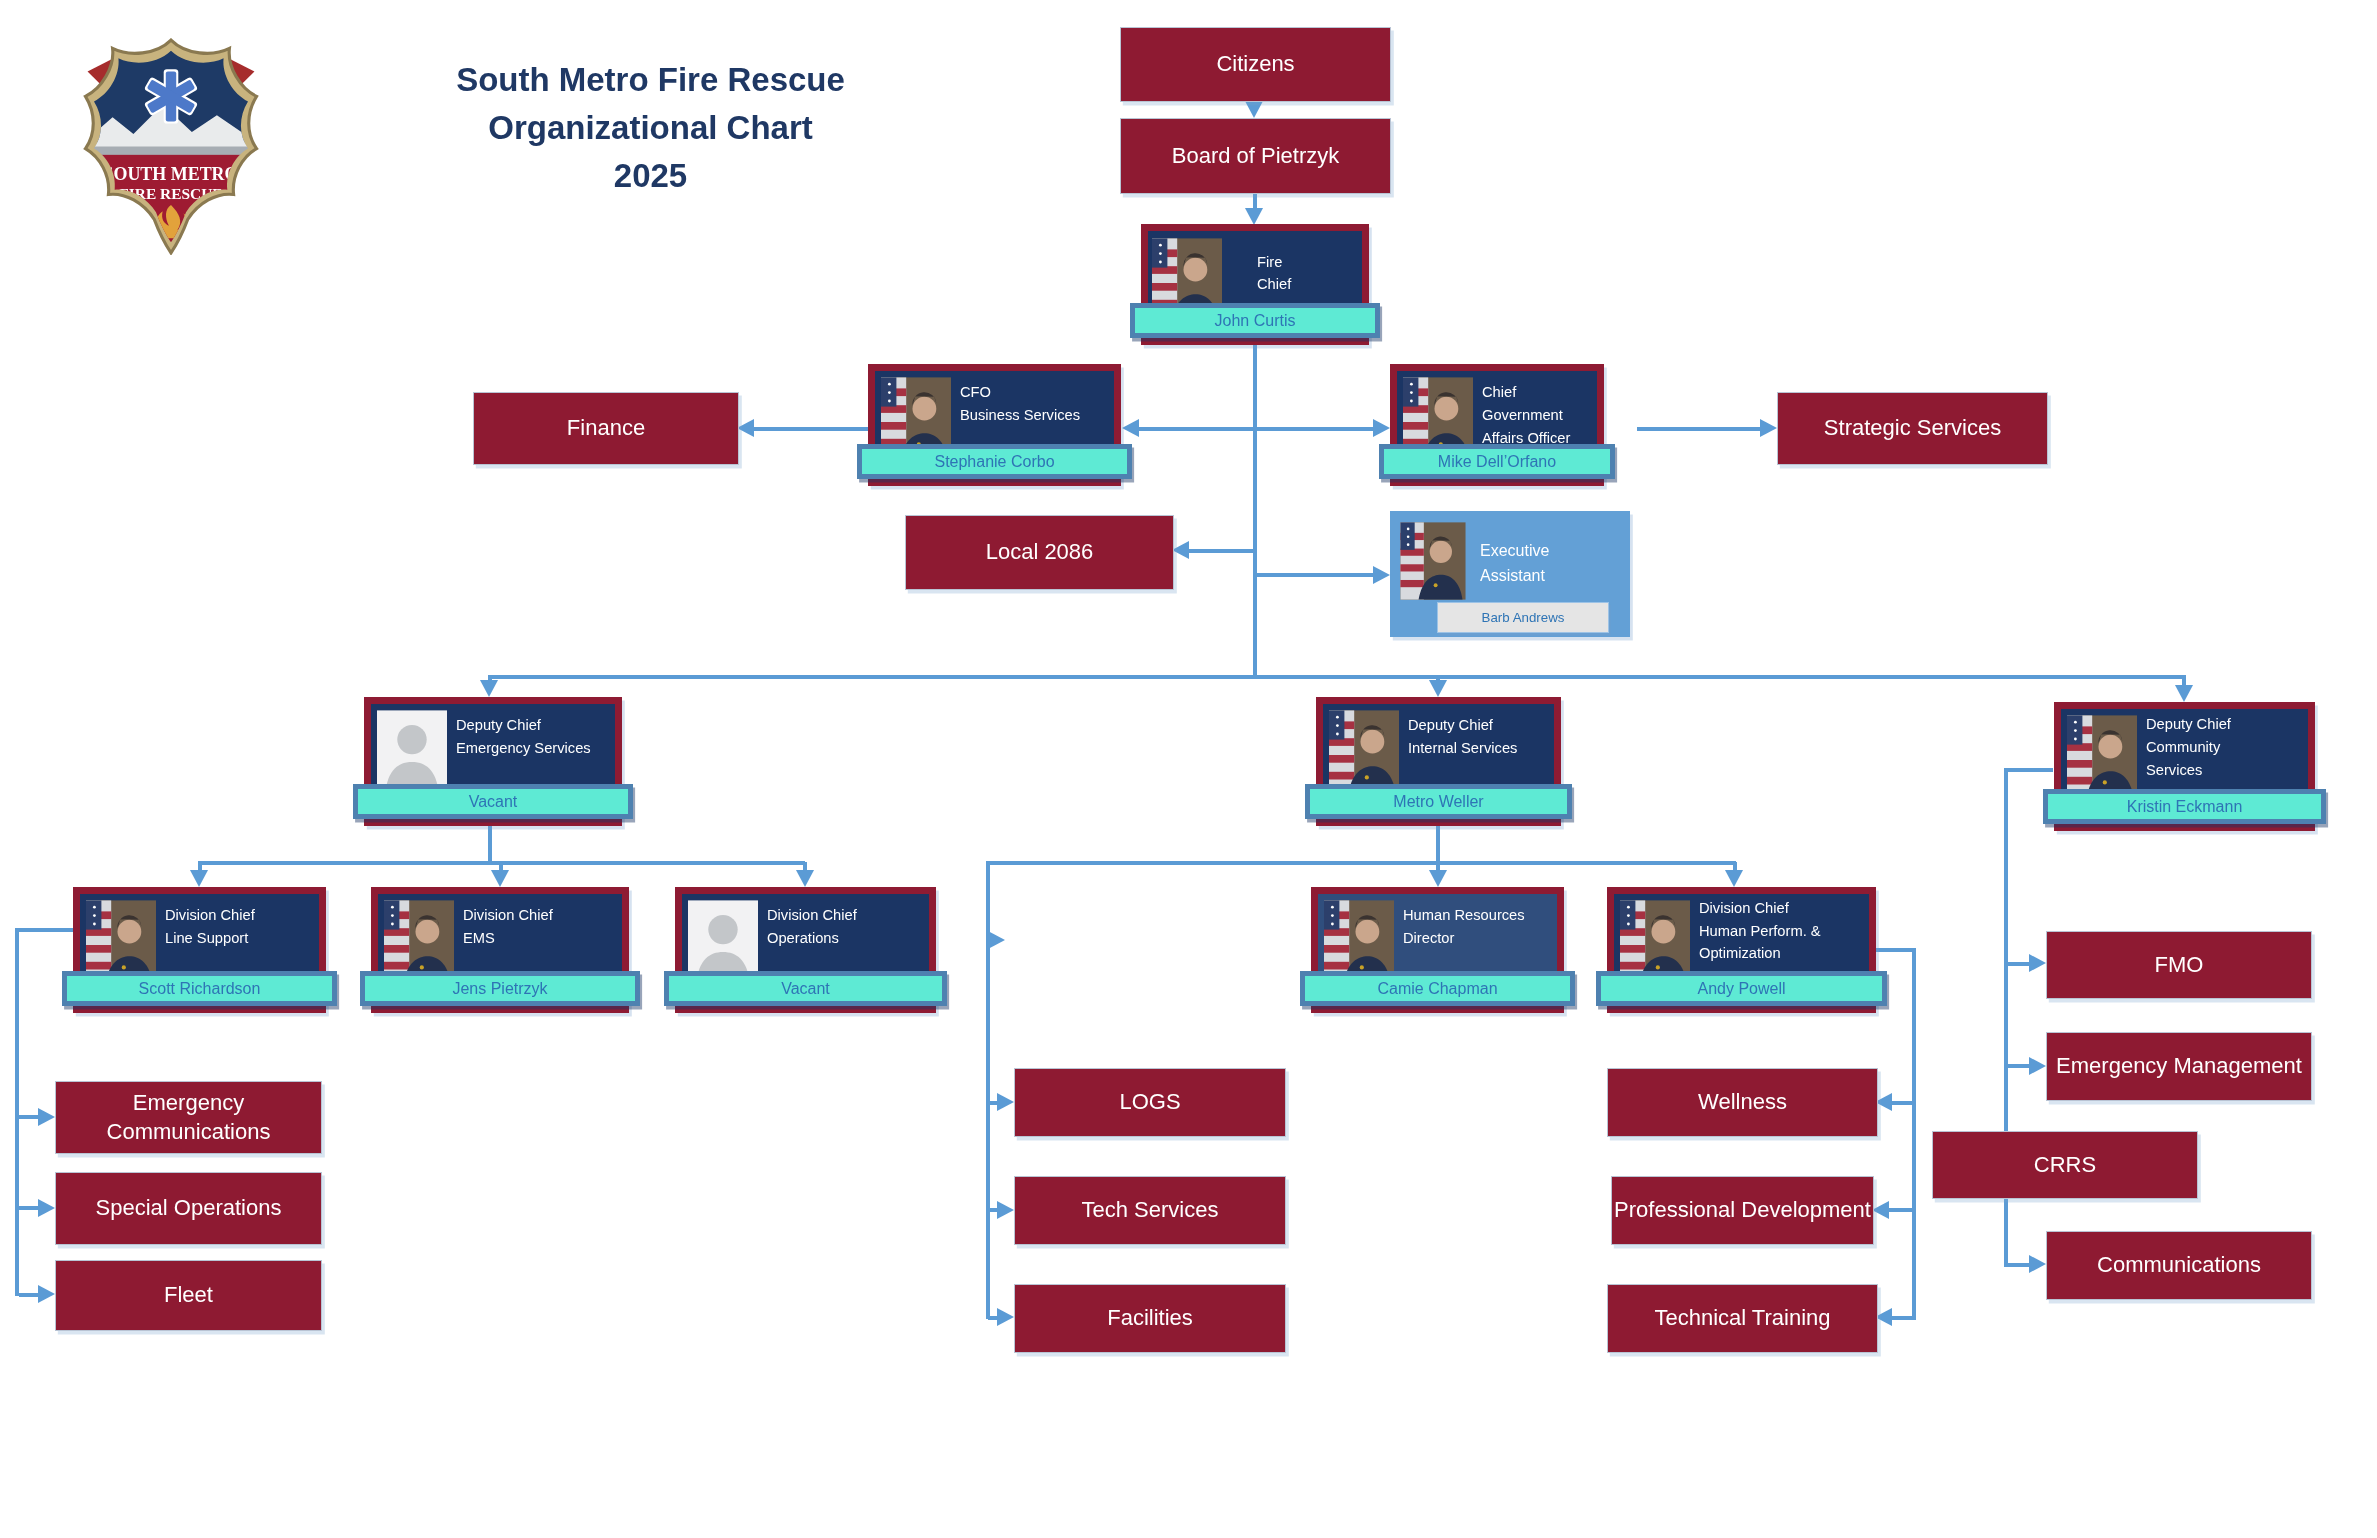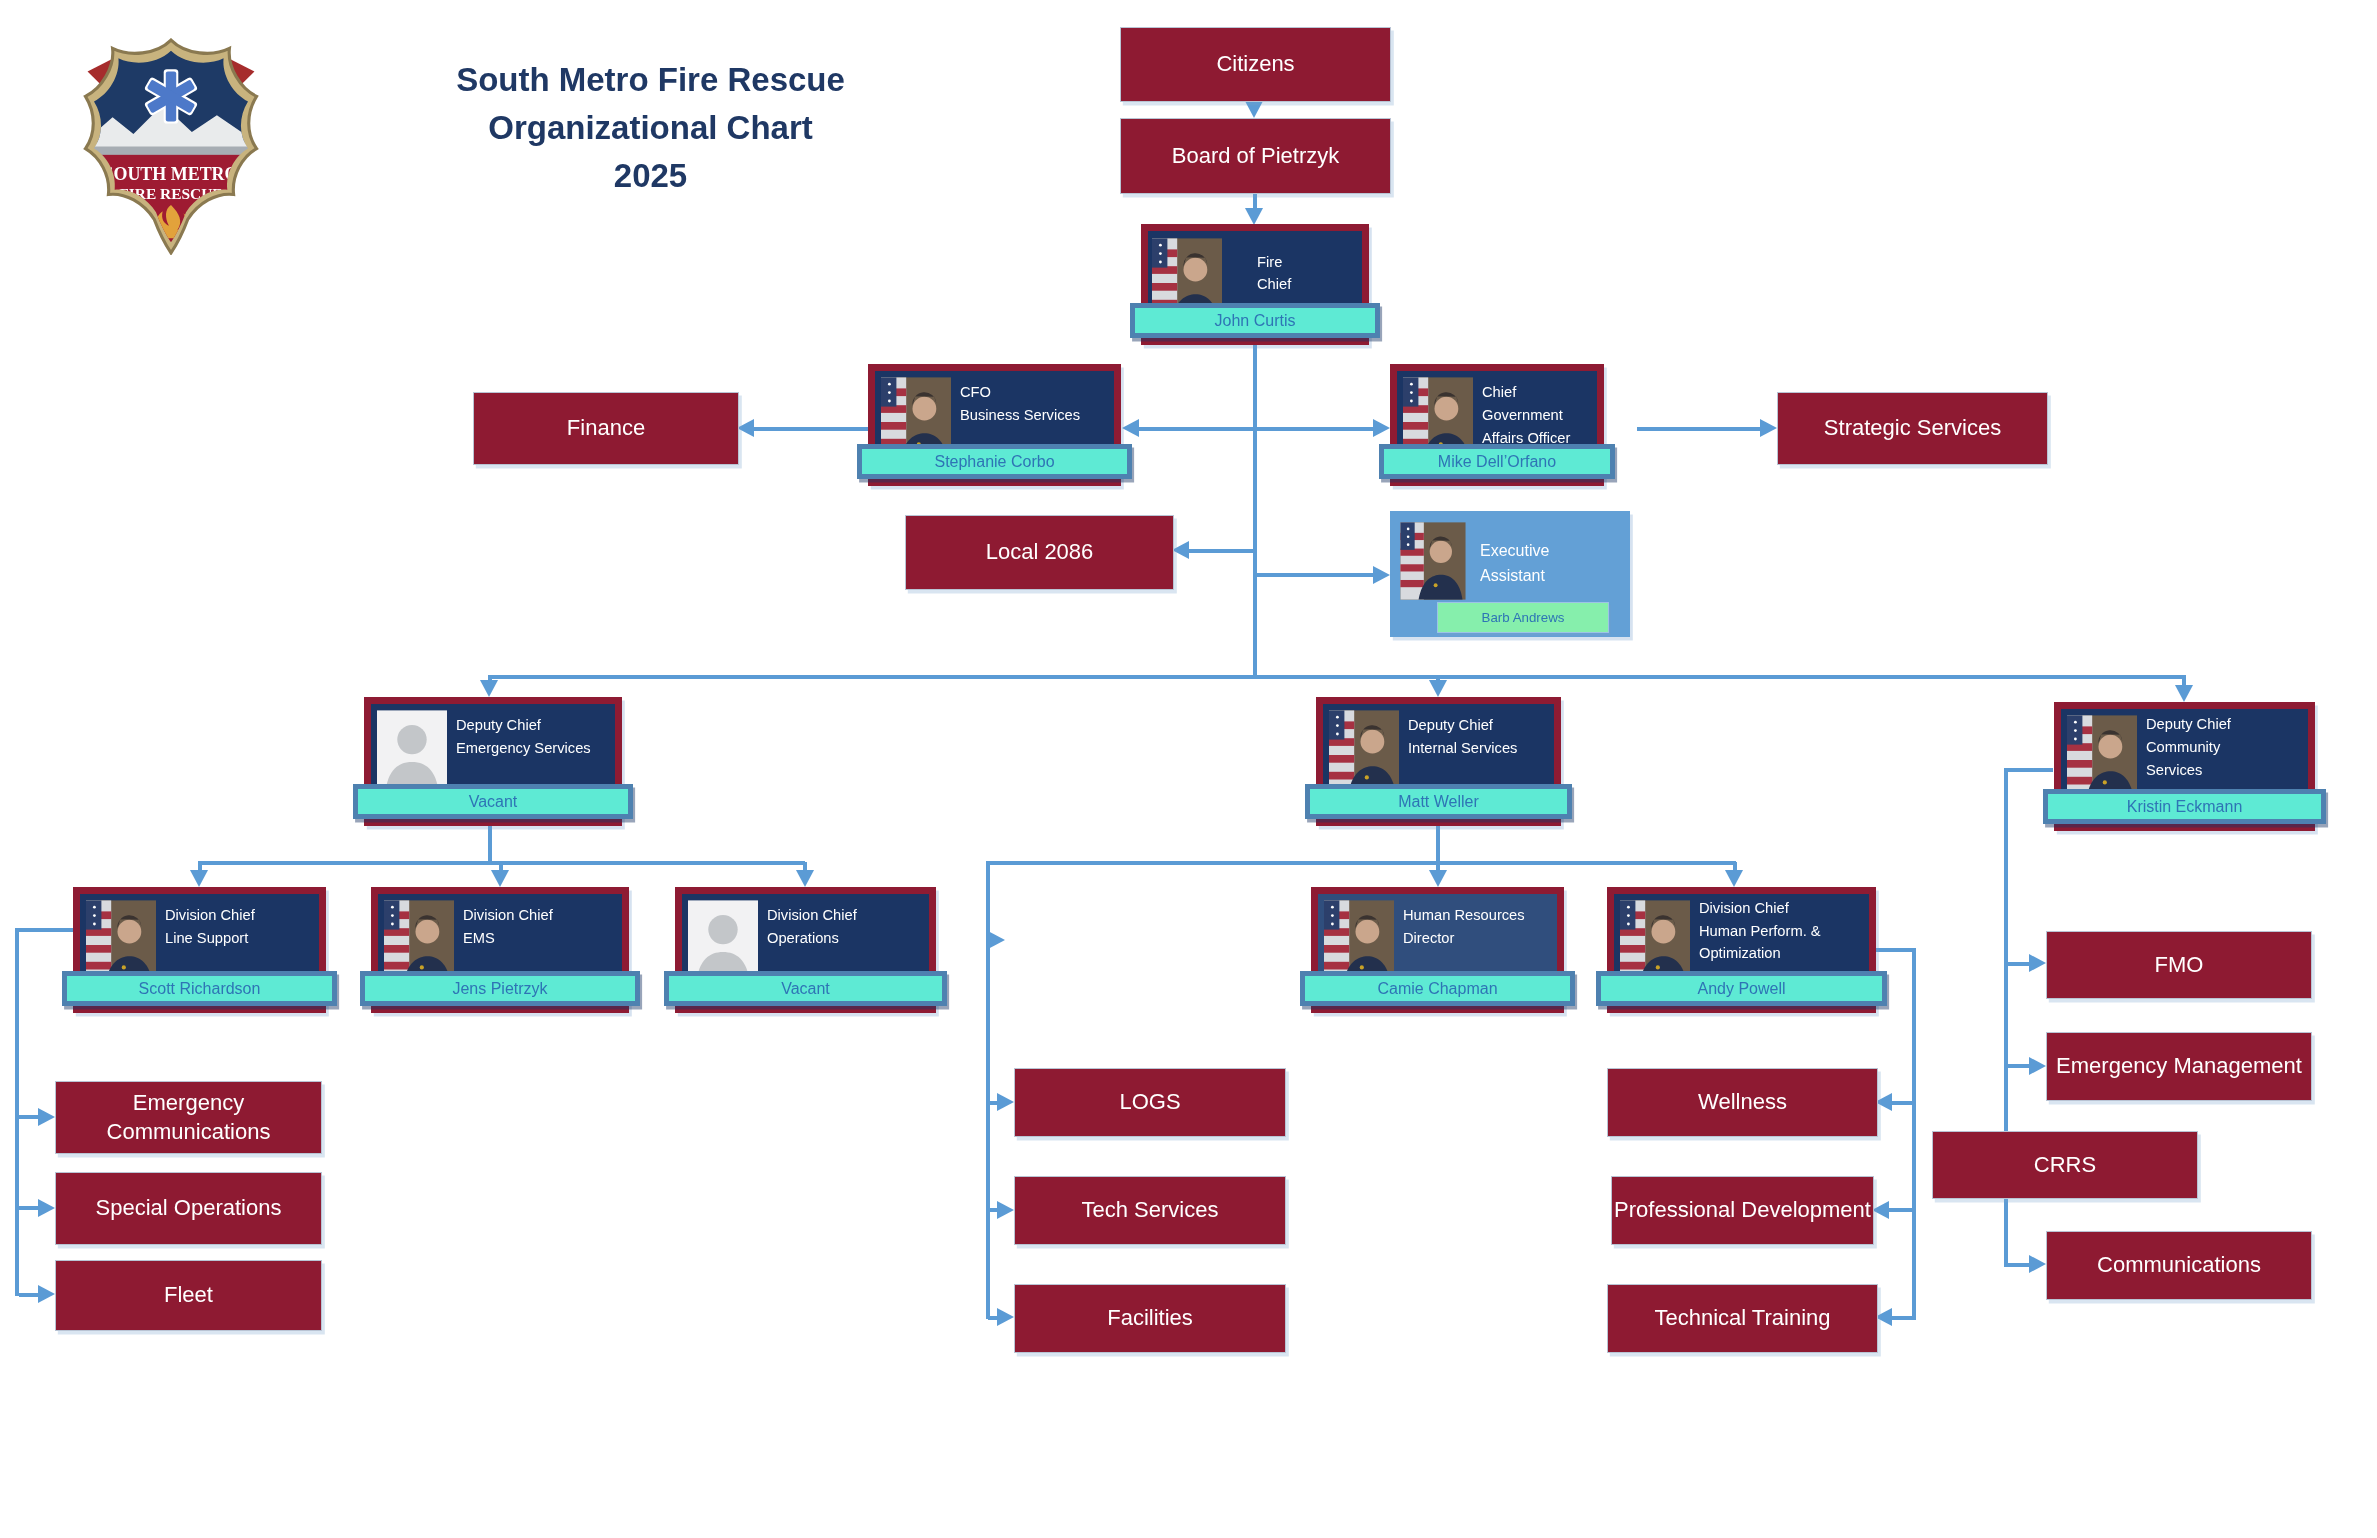--- a/index.html
+++ b/index.html
@@ -26,21 +26,21 @@
   .plate{position:absolute;left:-11.2px;right:-11.2px;bottom:7px;height:35px;background:#4E81B0;
          box-shadow:2.1px 3.5px 0 rgba(27,53,100,.45);}
   .plate-in{position:absolute;left:5.6px;right:5.6px;top:4.9px;bottom:4.9px;background:#5eead4;
             display:flex;align-items:center;justify-content:center;font-size:16px;color:#2E74B5;}
 
   
   .card--exec{background:#63A0D6;box-shadow:2.8px 3.5px 0 rgba(120,160,205,.3);}
   .card--exec .photo{left:9.8px;top:11.2px;width:66px;height:78px;}
   .card--exec .card-title{position:absolute;left:90px;top:26.6px;right:5.6px;color:#fff;
                     font-size:16px;line-height:1.6;white-space:pre-line;}
-  .card--exec .plate{left:21px;right:21px;bottom:4.2px;height:29px;background:#86efac;
+  .card--exec .plate{left:21px;right:21px;bottom:4.2px;height:29px;background:#e5e5e5;
                      border:1.4px solid #9DC3E6;box-shadow:1.4px 2.8px 0 rgba(120,160,205,.4);margin-left:26px;}
   .card--exec .plate-in{background:transparent;font-size:13.3px;}
 
   
   .hl{position:absolute;height:3.5px;background:#5B9BD5;}
   .vl{position:absolute;width:3.5px;background:#5B9BD5;}
   .ar-r{position:absolute;width:0;height:0;border-top:9px solid transparent;
         border-bottom:9px solid transparent;border-left:17px solid #5B9BD5;}
   .ar-l{position:absolute;width:0;height:0;border-top:9px solid transparent;
         border-bottom:9px solid transparent;border-right:17px solid #5B9BD5;}
@@ -283,21 +283,21 @@
   </div>
 
   <div class="card" style="left:1316px;top:697px;width:245px;height:129px">
     <div class="panel"></div>
     <svg class="photo" viewBox="0 0 100 118" width="70" height="83">
         <use href="#ph-person"></use>
       </svg>
     <div class="card-title">Deputy Chief
 Internal Services</div>
     <div class="plate">
-        <div class="plate-in">Matt Weller</div>
+        <div class="plate-in">Metro Weller</div>
       </div>
   </div>
 
   <div class="card" style="left:2054px;top:702px;width:261px;height:129px">
     <div class="panel"></div>
     <svg class="photo" viewBox="0 0 100 118" width="70" height="83">
         <use href="#ph-person"></use>
       </svg>
     <div class="card-title" style="top:11.2px">Deputy Chief
 Community

